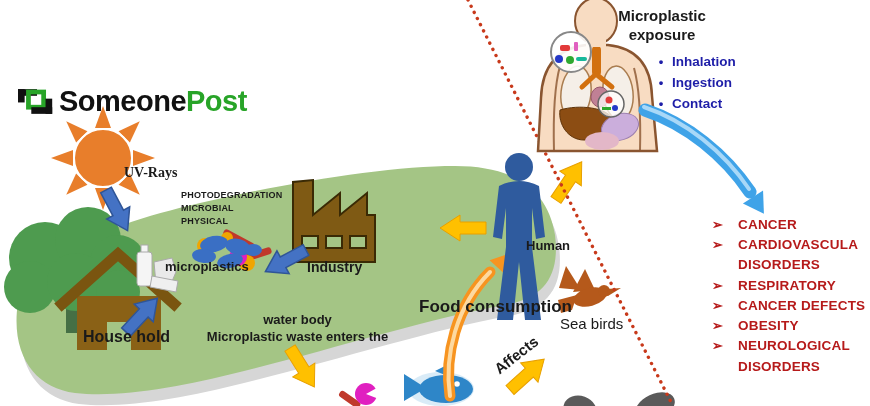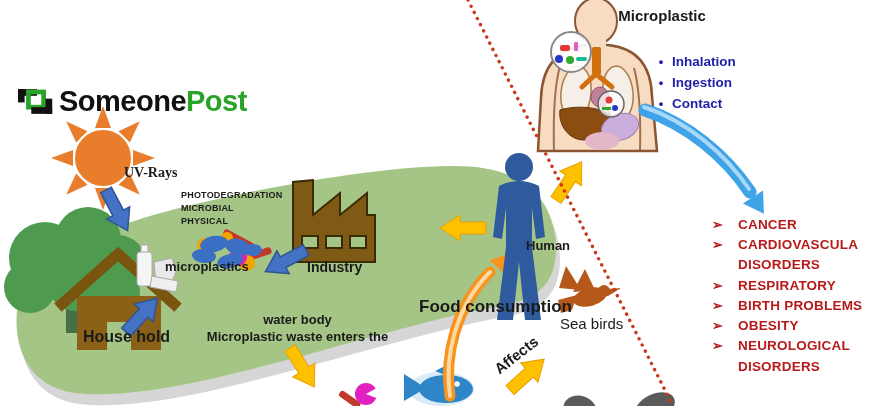--- a/index.html
+++ b/index.html
@@ -236,20 +236,21 @@
   <div>Microplastic waste enters the</div>
 </div>
 
 <div class="abs lbl food" style="left:419px;top:277px;">Food consumption</div>
 <div class="abs human-lbl" style="left:526px;top:238px;">Human</div>
 <div class="abs lbl affects" style="left:496px;top:362px;">Affects</div>
 <div class="abs seabirds" style="left:560px;top:315px;">Sea birds</div>
 
 <div class="abs exposure-title" style="left:606px;top:6px;">
   <div>Microplastic</div>
+  <div>exposure</div>
 </div>
 
 <div class="abs routes" style="left:650px;top:51px;">
   <div class="route-row">
     <span class="dot">•</span>
     <span class="txt">Inhalation</span>
   </div>
   <div class="route-row">
     <span class="dot">•</span>
     <span class="txt">Ingestion</span>
@@ -272,21 +273,21 @@
   <div class="effect-row">
     <span class="bul hidden"></span>
     <span class="txt">DISORDERS</span>
   </div>
   <div class="effect-row">
     <span class="bul">➢</span>
     <span class="txt">RESPIRATORY</span>
   </div>
   <div class="effect-row">
     <span class="bul">➢</span>
-    <span class="txt">BIRTH PROBLEMS</span>
+    <span class="txt">CANCER DEFECTS</span>
   </div>
   <div class="effect-row">
     <span class="bul">➢</span>
     <span class="txt">OBESITY</span>
   </div>
   <div class="effect-row">
     <span class="bul">➢</span>
     <span class="txt">NEUROLOGICAL</span>
   </div>
   <div class="effect-row">

